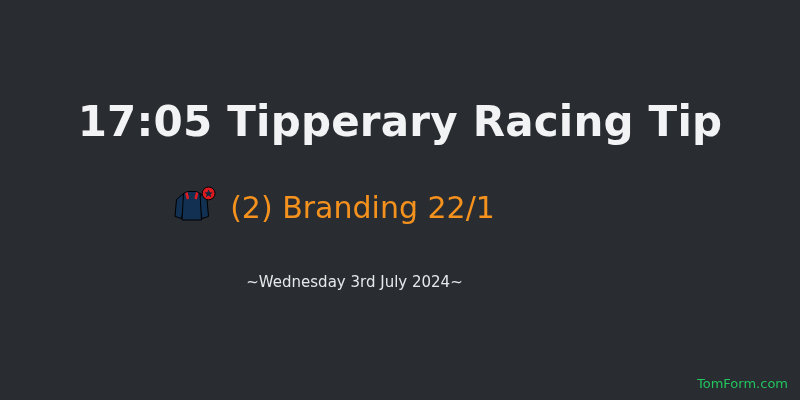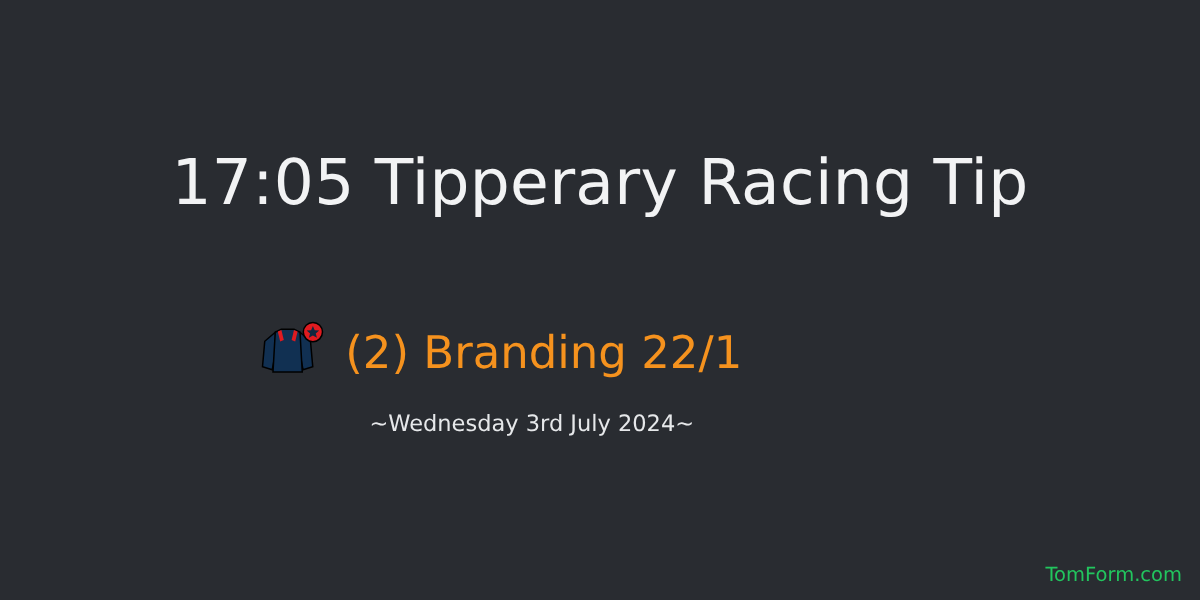--- a/index.html
+++ b/index.html
@@ -25,36 +25,35 @@
   
   .tip-title {
     position: absolute;
     top: 96px;
     left: 0;
     width: 800px;
     text-align: center;
     color: #f2f3f4;
     font-size: 42px;
     line-height: 52px;
-    font-weight: 400;
+    font-weight: 700;
     letter-spacing: 0.2px;
     white-space: nowrap;
   }
 
   
   .selection-row {
     position: absolute;
     top: 186px;
     left: 0;
     width: 668px;
     display: flex;
     align-items: center;
     justify-content: center;
     gap: 13px;
-    margin-top: 28px;
   }
 
   .silks-icon {
     width: 44px;
     height: 44px;
     flex: 0 0 auto;
     display: block;
   }
 
   .selection-text {

